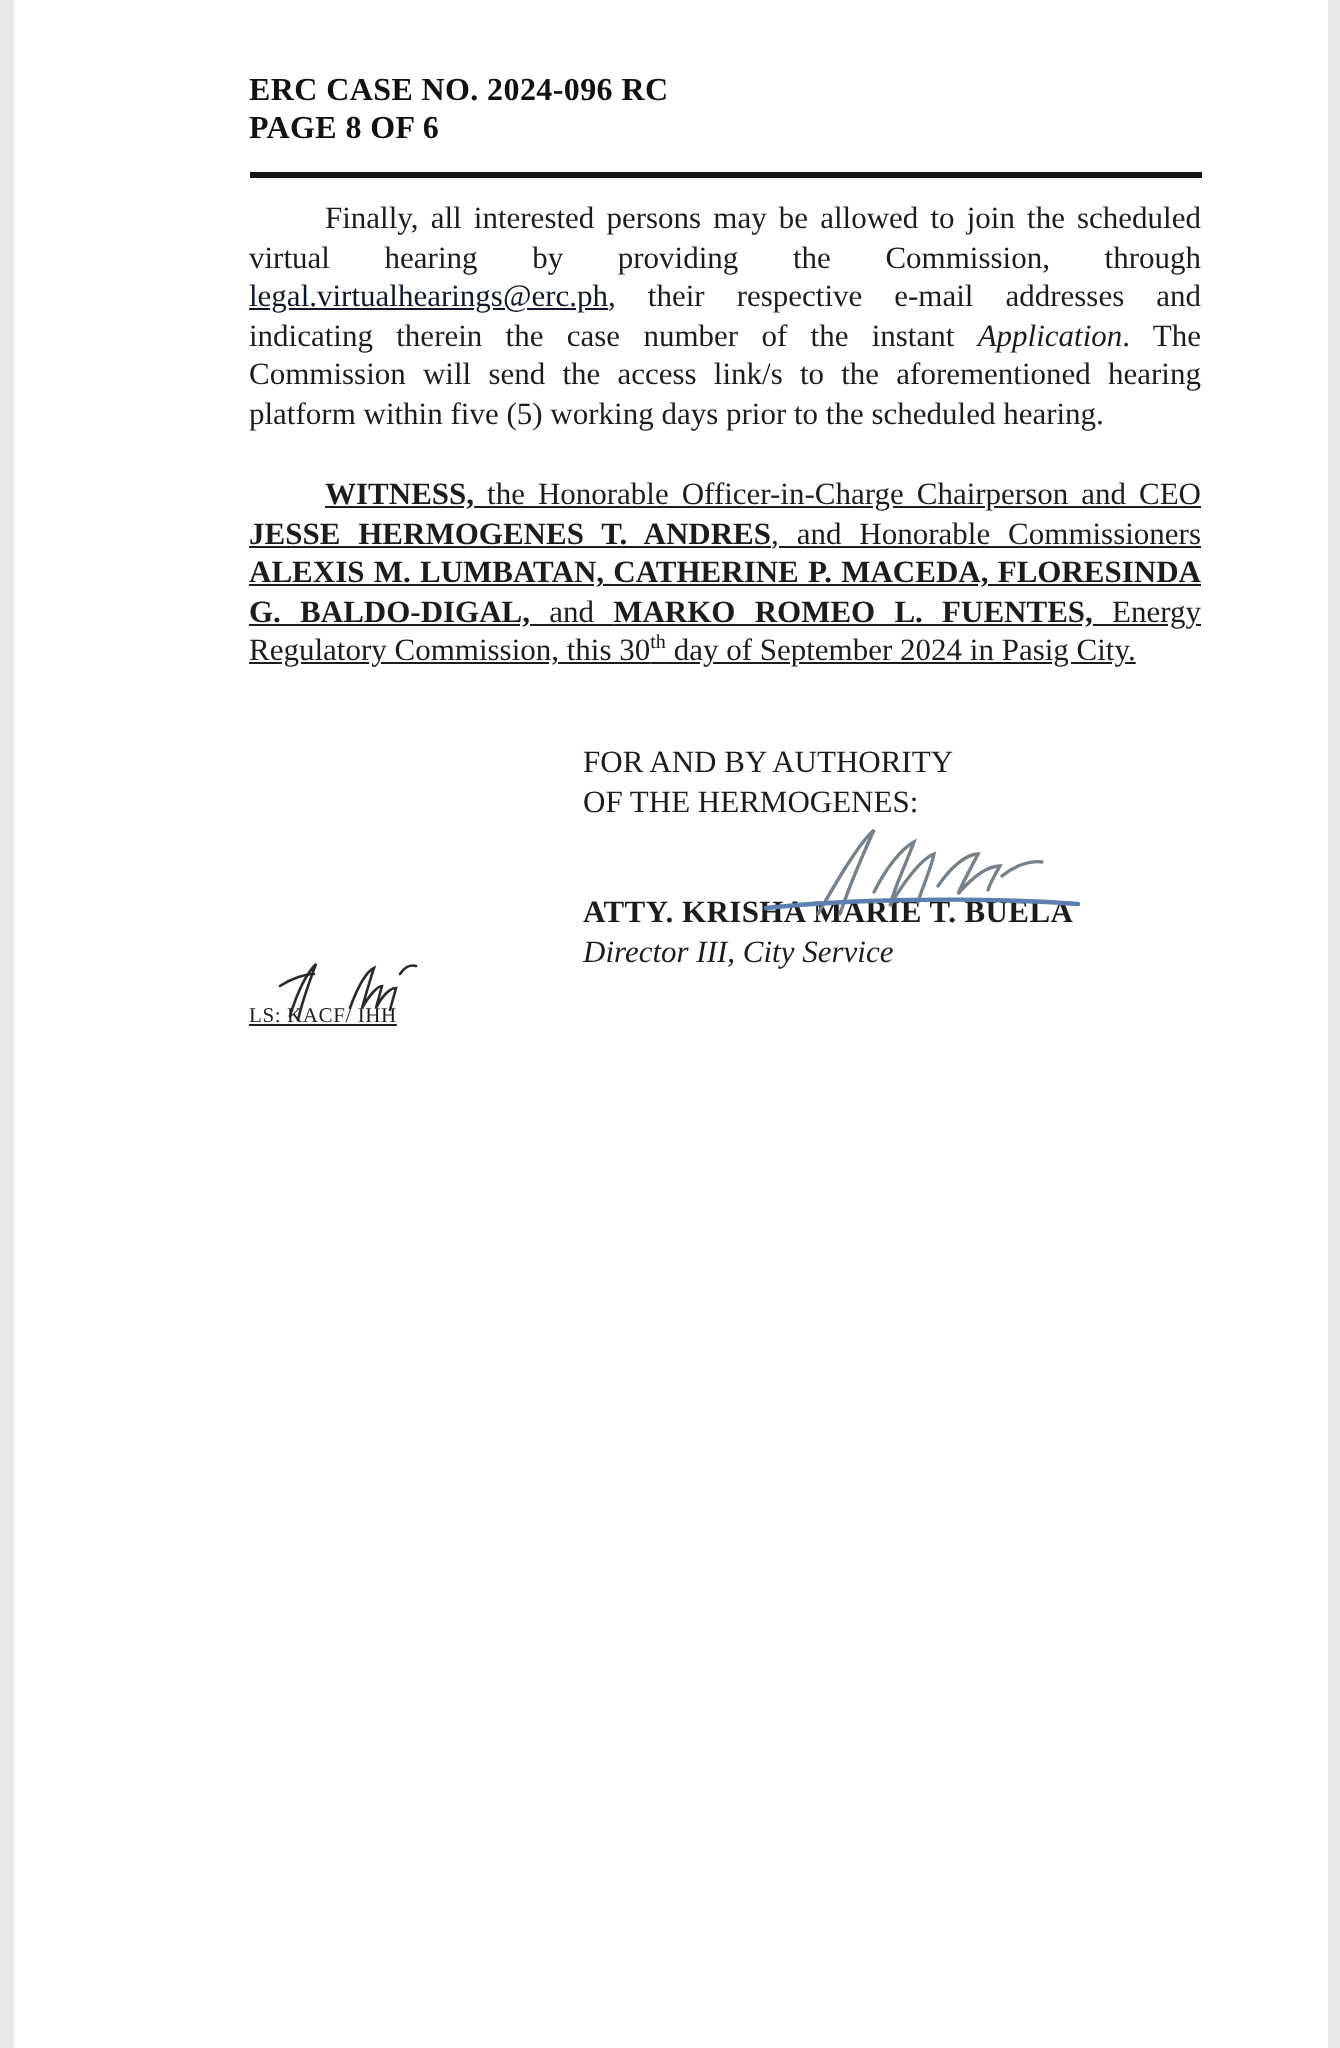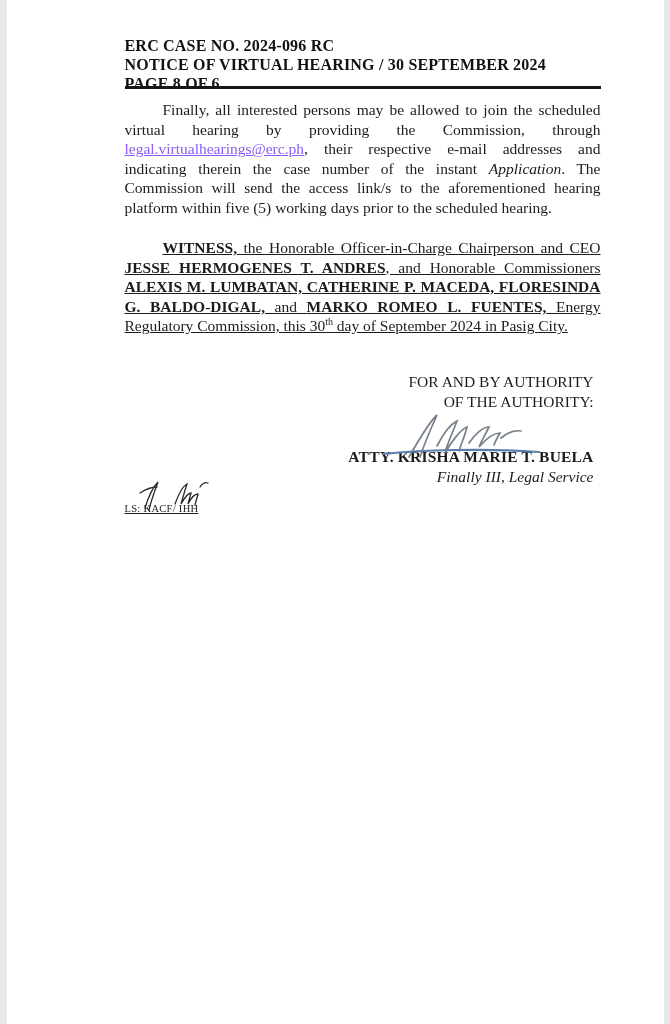--- a/index.html
+++ b/index.html
@@ -40,33 +40,33 @@
     width: 476px;
     font-size: 15.5px;
     line-height: 19.6px;
     text-align: justify;
     text-indent: 38px;
     color: #1c1c1c;
   }
   .par-finally { top: 100px; }
   .par-witness { top: 238px; text-decoration: underline; }
   .email-link {
-    color: #8b5cf6;
+    color: #0f172a;
     text-decoration: underline;
     cursor: pointer;
   }
   .bold { font-weight: bold; }
   .italic { font-style: italic; }
   sup { font-size: 10px; vertical-align: super; line-height: 0; }
   .right-column {
     position: absolute;
     left: 285px;
     top: 372px;
     width: 302px;
-    text-align: right;
+    text-align: left;
     font-size: 15.5px;
     line-height: 19.5px;
     color: #1c1c1c;
   }
   .authority-block { margin-bottom: 36px; }
   .signatory-name { font-weight: bold; letter-spacing: 0.2px; }
   .signatory-title { font-style: italic; }
   .signature-svg {
     position: absolute;
     left: 372px;
@@ -93,37 +93,36 @@
     pointer-events: none;
   }
 </style>
 </head>
 <body>
 
 <div class="page">
 
   <div class="header-block">
     <div>ERC CASE NO. 2024-096 RC</div>
-    <div>NOTICE OF VIRTUAL HEARING / 30 SEPTEMBER 2024</div>
     <div>PAGE 8 OF 6</div>
   </div>
 
   <div class="header-rule"></div>
 
   <p class="body-par par-finally"><span>Finally, all interested persons may be allowed to join the scheduled virtual hearing by providing the Commission, through </span><a class="email-link">legal.virtualhearings@erc.ph</a><span>, their respective e-mail addresses and indicating therein the case number of the instant </span><span class="italic">Application</span><span>. The Commission will send the access link/s to the aforementioned hearing platform within five (5) working days prior to the scheduled hearing.</span></p>
 
   <p class="body-par par-witness"><span class="bold">WITNESS,</span><span> the Honorable Officer-in-Charge Chairperson and CEO </span><span class="bold">JESSE HERMOGENES T. ANDRES</span><span>, and Honorable Commissioners </span><span class="bold">ALEXIS M. LUMBATAN, CATHERINE P. MACEDA, FLORESINDA G. BALDO-DIGAL,</span><span> and </span><span class="bold">MARKO ROMEO L. FUENTES,</span><span> Energy Regulatory Commission, this 30</span><sup>th</sup><span> day of September 2024 in Pasig City.</span></p>
 
   <div class="right-column">
     <div class="authority-block">
       <div>FOR AND BY AUTHORITY</div>
-      <div>OF THE AUTHORITY:</div>
+      <div>OF THE HERMOGENES:</div>
     </div>
     <div class="signatory-name">ATTY. KRISHA MARIE T. BUELA</div>
-    <div class="signatory-title">Finally III, Legal Service</div>
+    <div class="signatory-title">Director III, City Service</div>
   </div>
 
   <svg class="signature-svg" viewBox="0 0 168 48" aria-hidden="true">
     <g fill="none" stroke="#788089" stroke-width="1.7" stroke-linecap="round">
       <path d="M30,45 C38,31 50,10 58,3 C53,14 45,33 41,45"></path>
       <path d="M58,34 C64,22 72,12 78,9 C74,20 68,32 66,41 C72,30 82,17 88,15 C86,24 82,32 80,39"></path>
       <path d="M90,31 C96,22 104,15 110,15 C106,23 102,30 100,35 C106,28 114,21 121,21 C118,26 116,30 115,33"></path>
       <path d="M122,26 C128,21 136,18 142,19"></path>
     </g>
     <g fill="none" stroke="#5b7fae" stroke-width="2.2" stroke-linecap="round">

